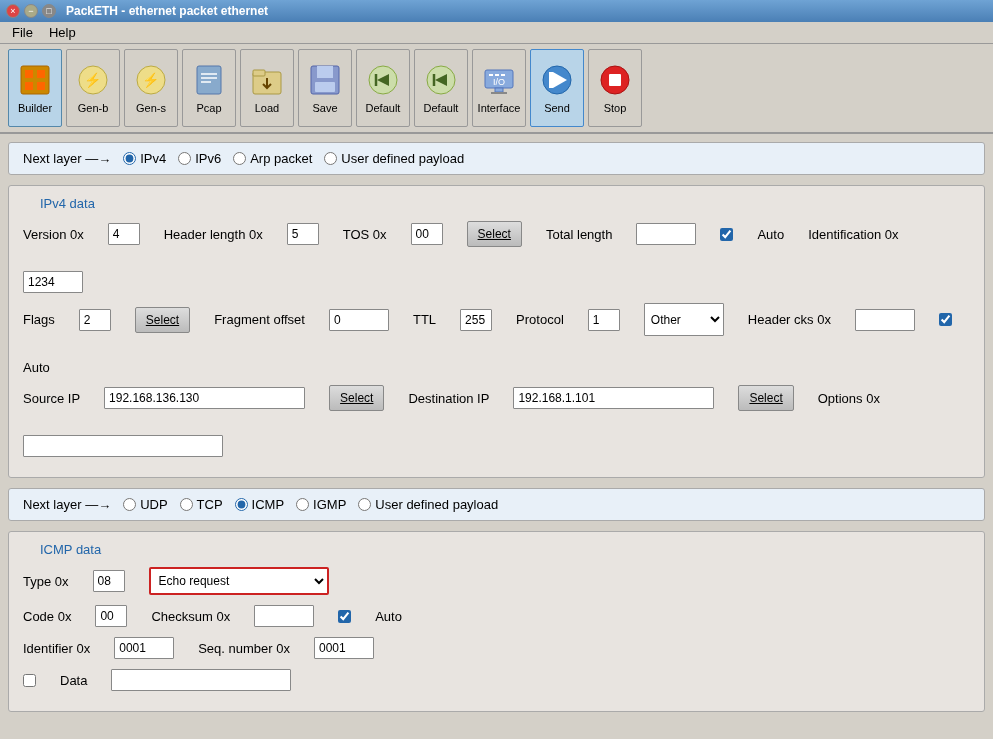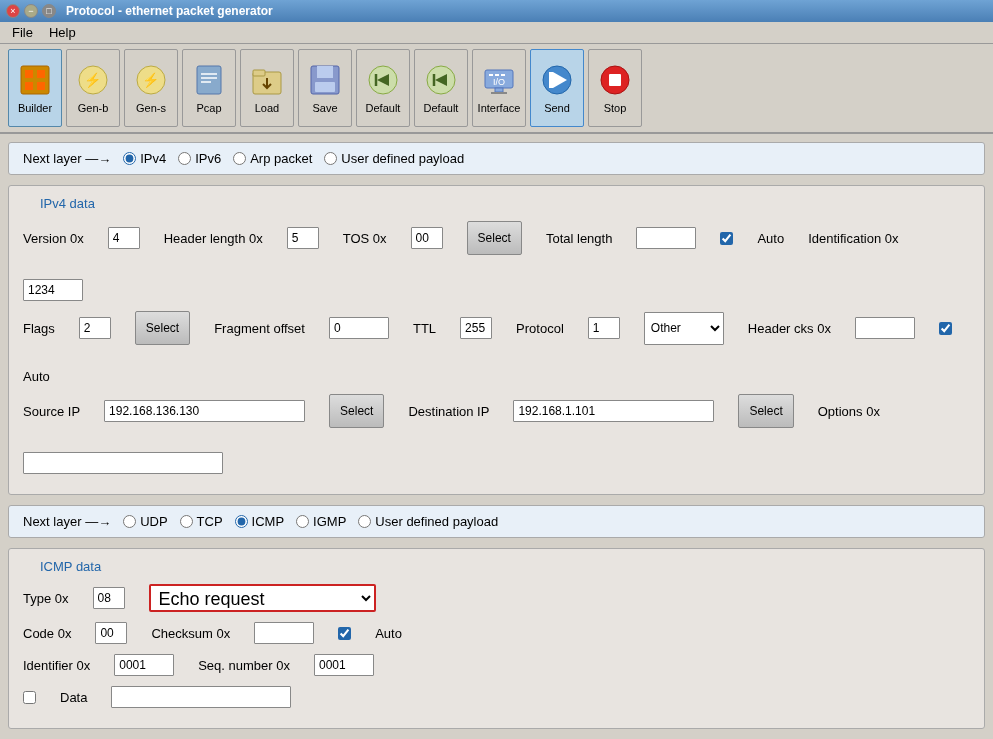--- a/index.html
+++ b/index.html
@@ -175,57 +175,58 @@
       font-size: 12px;
       border-radius: 1px;
     }
     .text-input-sm { width: 32px; }
     .text-input-md { width: 60px; }
     .text-input-xl { width: 201px; }
     .btn {
       border: 1px solid #888;
       background: linear-gradient(to bottom, #ddd, #bbb);
       padding: 2px 10px;
-      height: 34px;
+      height: 26px;
       cursor: pointer;
       font-size: 12px;
       border-radius: 2px;
+      text-decoration: underline;
     }
     select.dropdown {
       border: 1px solid #888;
       background: white;
       padding: 1px 2px;
       height: 33px;
       font-size: 12px;
       cursor: pointer;
       border-radius: 1px;
       min-width: 80px;
     }
     
     .icmp-type-dropdown {
       border: 2px solid #cc2222;
       background: white;
       padding: 2px 4px;
       height: 28px;
-      font-size: 18px;
+      font-size: 12px;
       cursor: pointer;
       border-radius: 2px;
       min-width: 180px;
     }
   </style>
 </head>
 <body>
 
 <div class="title-bar">
   <div class="title-bar-buttons">
     <div class="tb-btn tb-btn-close">×</div>
     <div class="tb-btn tb-btn-min">−</div>
     <div class="tb-btn tb-btn-max">□</div>
   </div>
-  <span class="title-text">Protocol - ethernet packet generator</span>
+  <span class="title-text">PackETH - ethernet packet ethernet</span>
 </div>
 
 <div class="menu-bar">
   <span class="menu-item">File</span>
   <span class="menu-item">Help</span>
 </div>
 
 <div class="toolbar">
   <button class="tool-btn active">
     <div class="tool-icon">

